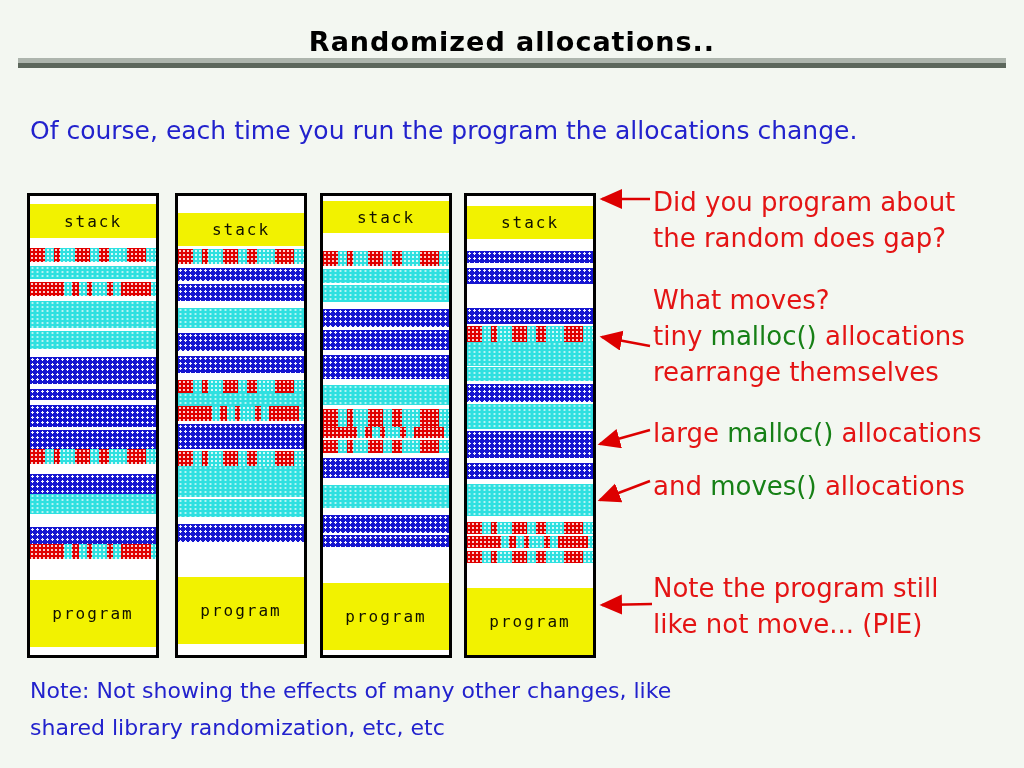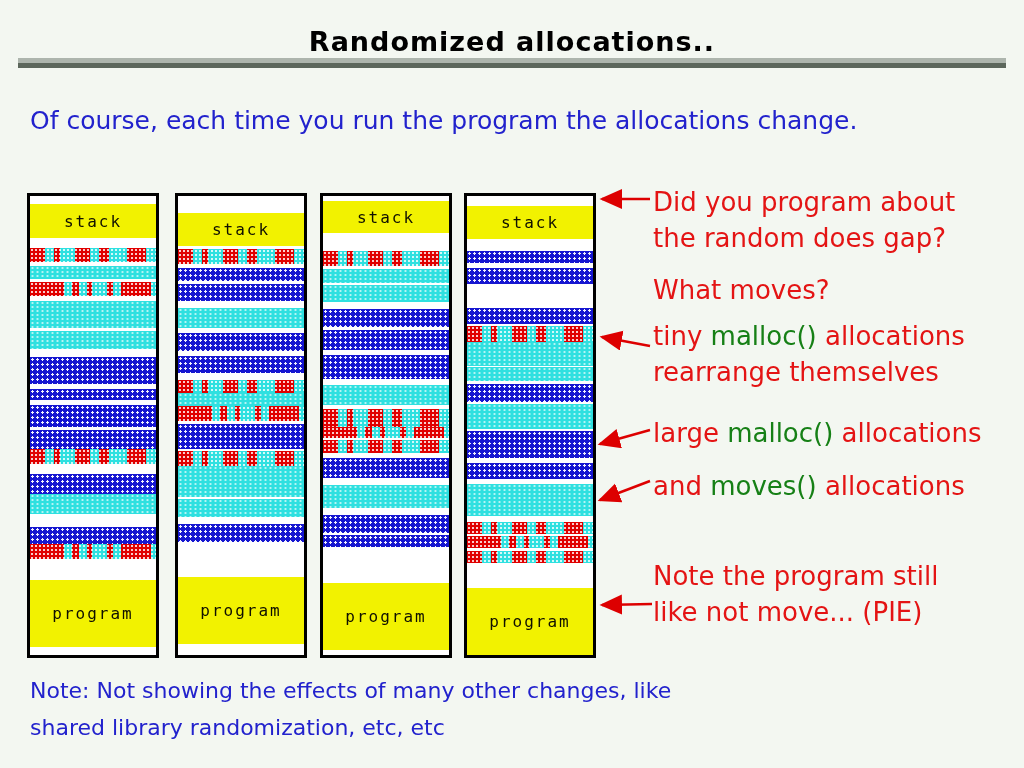--- a/index.html
+++ b/index.html
@@ -14,21 +14,21 @@
     font-family:"DejaVu Sans", sans-serif;
   }
   .slide-title{
     position:absolute;top:26px;left:0;width:100%;text-align:center;
     font-size:27px;font-weight:bold;color:#000;letter-spacing:1px;
   }
   .title-rule{position:absolute;top:58px;left:18px;width:988px;}
   .title-rule .rule-light{height:5px;background:var(--rule-light);}
   .title-rule .rule-dark{height:5px;background:var(--rule-dark);}
   .intro-text{
-    position:absolute;top:106px;left:30px;width:940px;
+    position:absolute;top:116px;left:30px;width:940px;
     font-size:25px;color:var(--blue);
   }
   .mem-column{
     position:absolute;top:193px;width:126px;height:459px;
     border:3px solid #000;background:#ffffff;
     display:flex;flex-direction:column;
   }
   .band{width:100%;flex:0 0 auto;}
   .band-gap{background:#ffffff;}
   .band-stack,.band-program{
@@ -233,34 +233,34 @@
         <span>program</span>
       </div>
     </div>
   </div>
 
 <div>
     <div class="annotation" style="top: 184px;">
       <div><span class="seg-red">Did you program about</span></div>
       <div><span class="seg-red">the random does gap?</span></div>
     </div>
-    <div class="annotation" style="top: 272px;">
+    <div class="annotation" style="top: 282px;">
       <div><span class="seg-red">What moves?</span></div>
     </div>
     <div class="annotation" style="top: 318px;">
       <div><span class="seg-red">tiny </span><span class="seg-green">malloc()</span><span class="seg-red"> allocations</span></div>
       <div><span class="seg-red">rearrange themselves</span></div>
     </div>
     <div class="annotation" style="top: 415px;">
       <div><span class="seg-red">large </span><span class="seg-green">malloc()</span><span class="seg-red"> allocations</span></div>
     </div>
     <div class="annotation" style="top: 468px;">
       <div><span class="seg-red">and </span><span class="seg-green">moves()</span><span class="seg-red"> allocations</span></div>
     </div>
-    <div class="annotation" style="top: 558px;">
+    <div class="annotation" style="top: 570px;">
       <div><span class="seg-red">Note the program still</span></div>
       <div><span class="seg-red">like not move... (PIE)</span></div>
     </div>
   </div>
 
 <svg class="arrow-layer" width="1024" height="768">
   <defs>
     <marker id="ah" markerWidth="10" markerHeight="9" refX="8" refY="4" orient="auto">
       <path d="M0,0 L9,4 L0,8 z" fill="#dd0000"></path>
     </marker>

